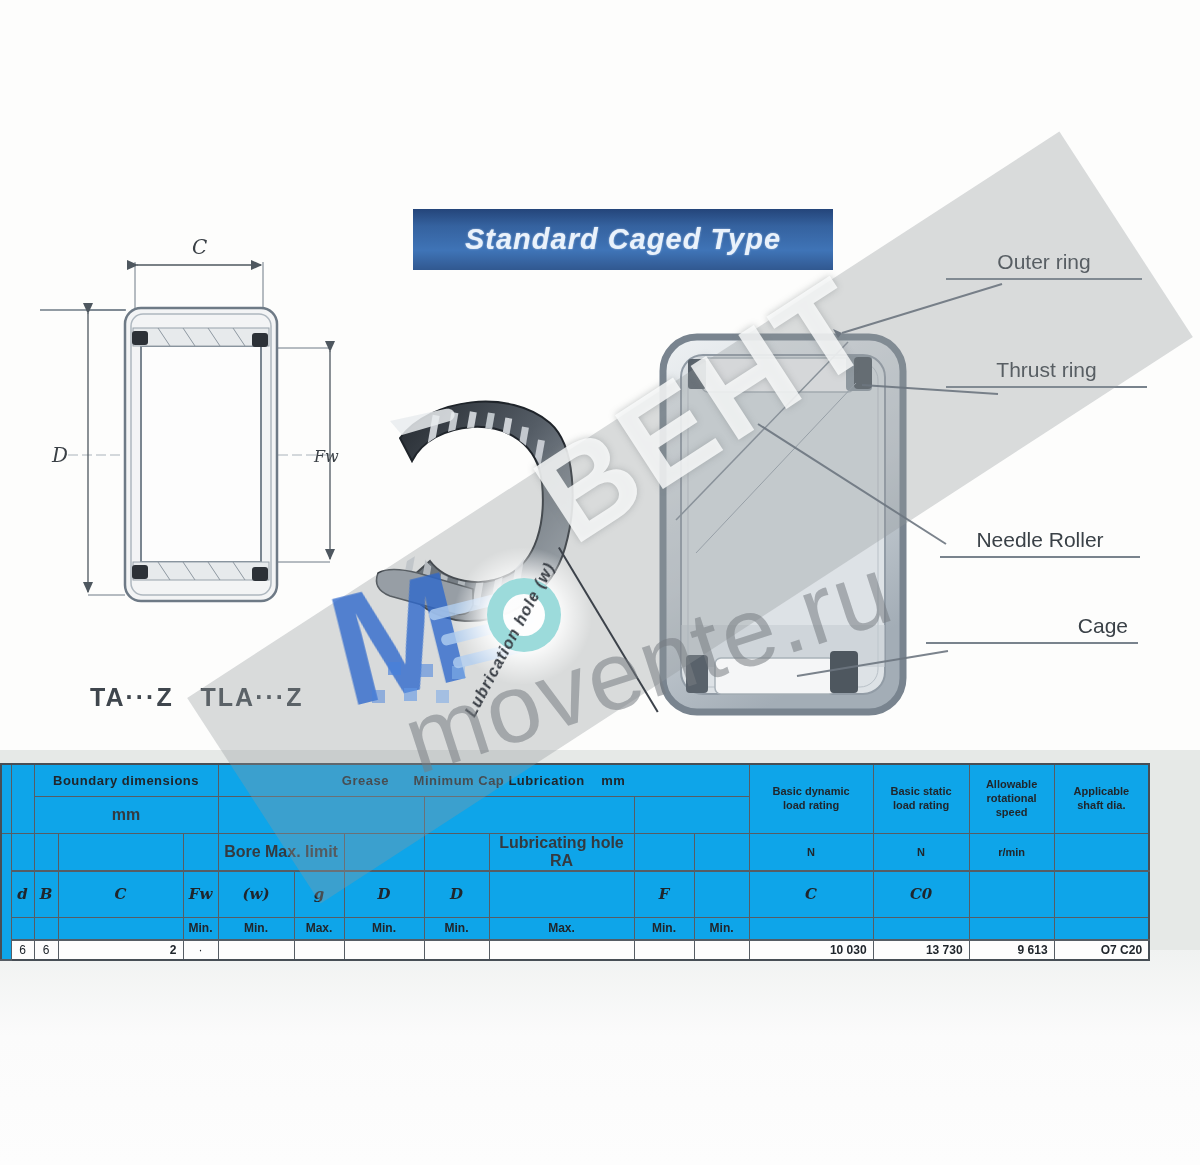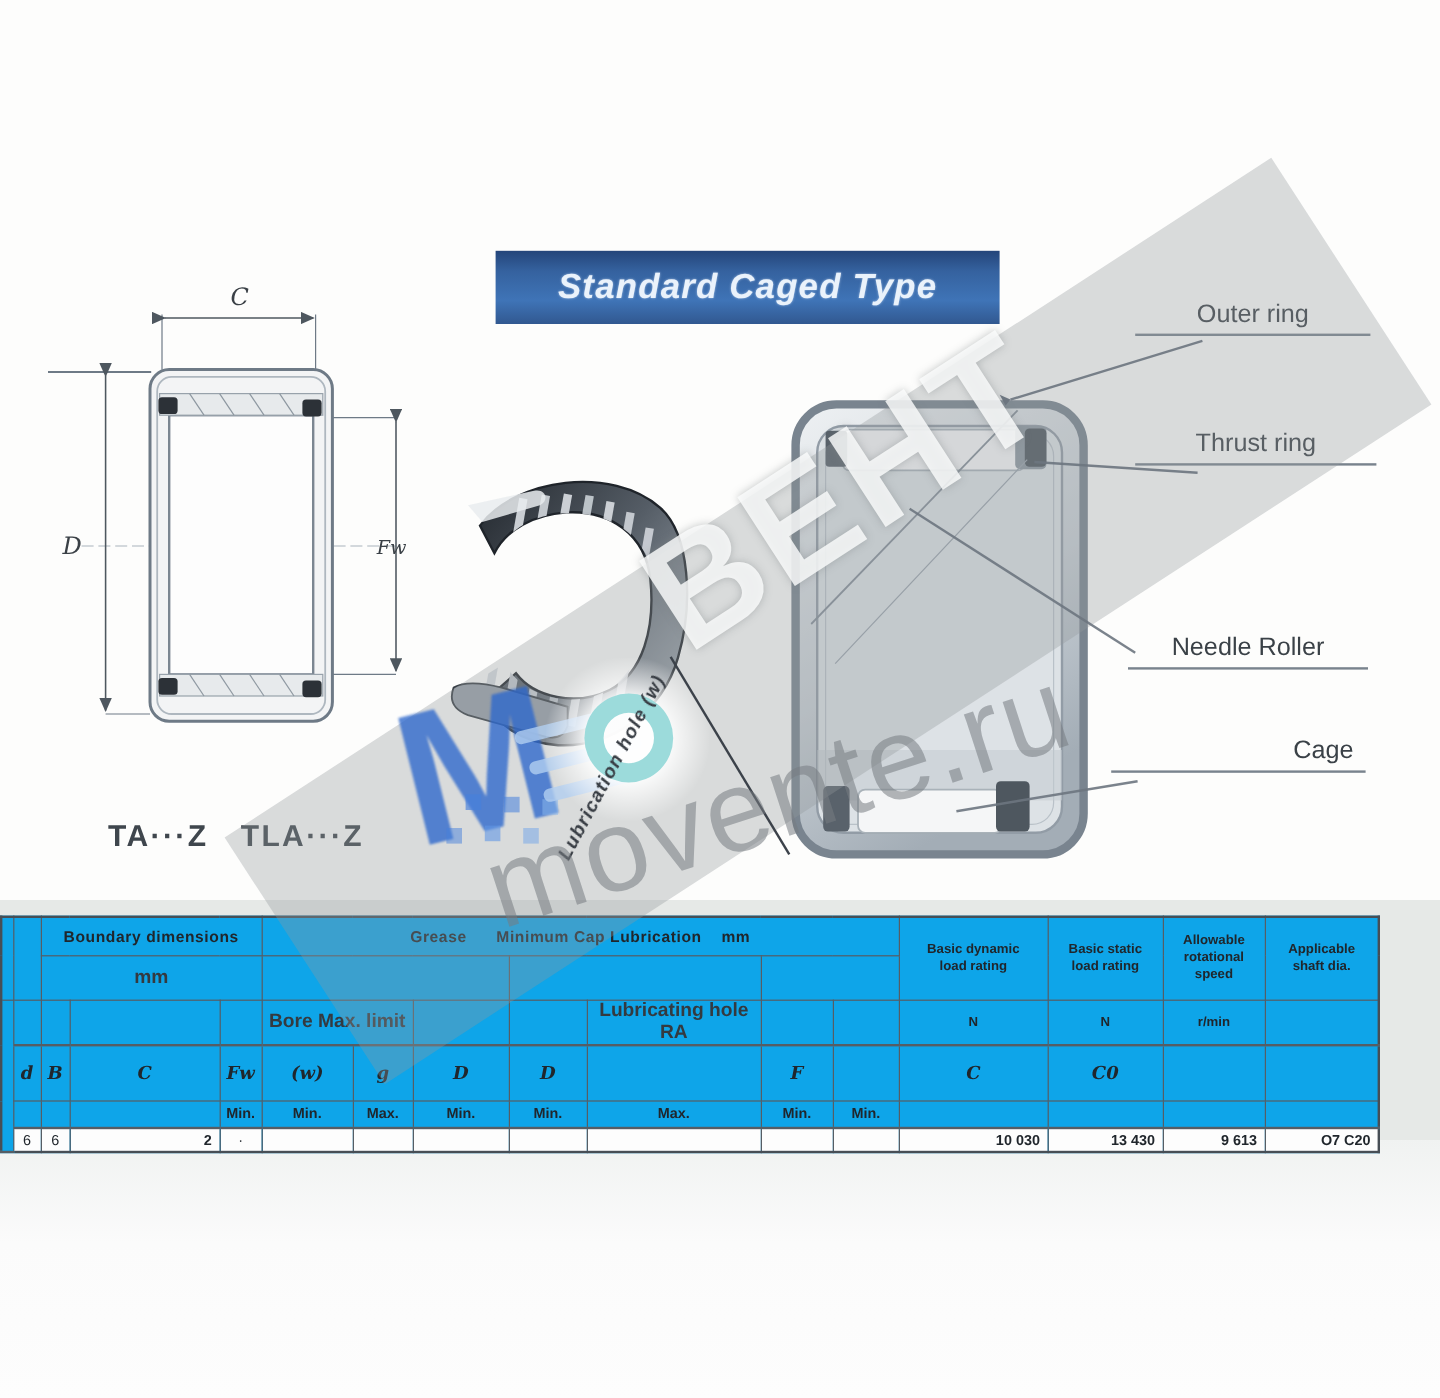--- a/index.html
+++ b/index.html
@@ -321,20 +321,20 @@
           <td class="num">2</td>
           <td>·</td>
           <td></td>
           <td></td>
           <td></td>
           <td></td>
           <td></td>
           <td></td>
           <td></td>
           <td class="num">10 030</td>
-          <td class="num">13 430</td>
+          <td class="num">13 730</td>
           <td class="num">9 613</td>
           <td class="num">O7 C20</td>
         </tr>
       </tbody>
   </table>
 
 </div>
 
 </body></html>

